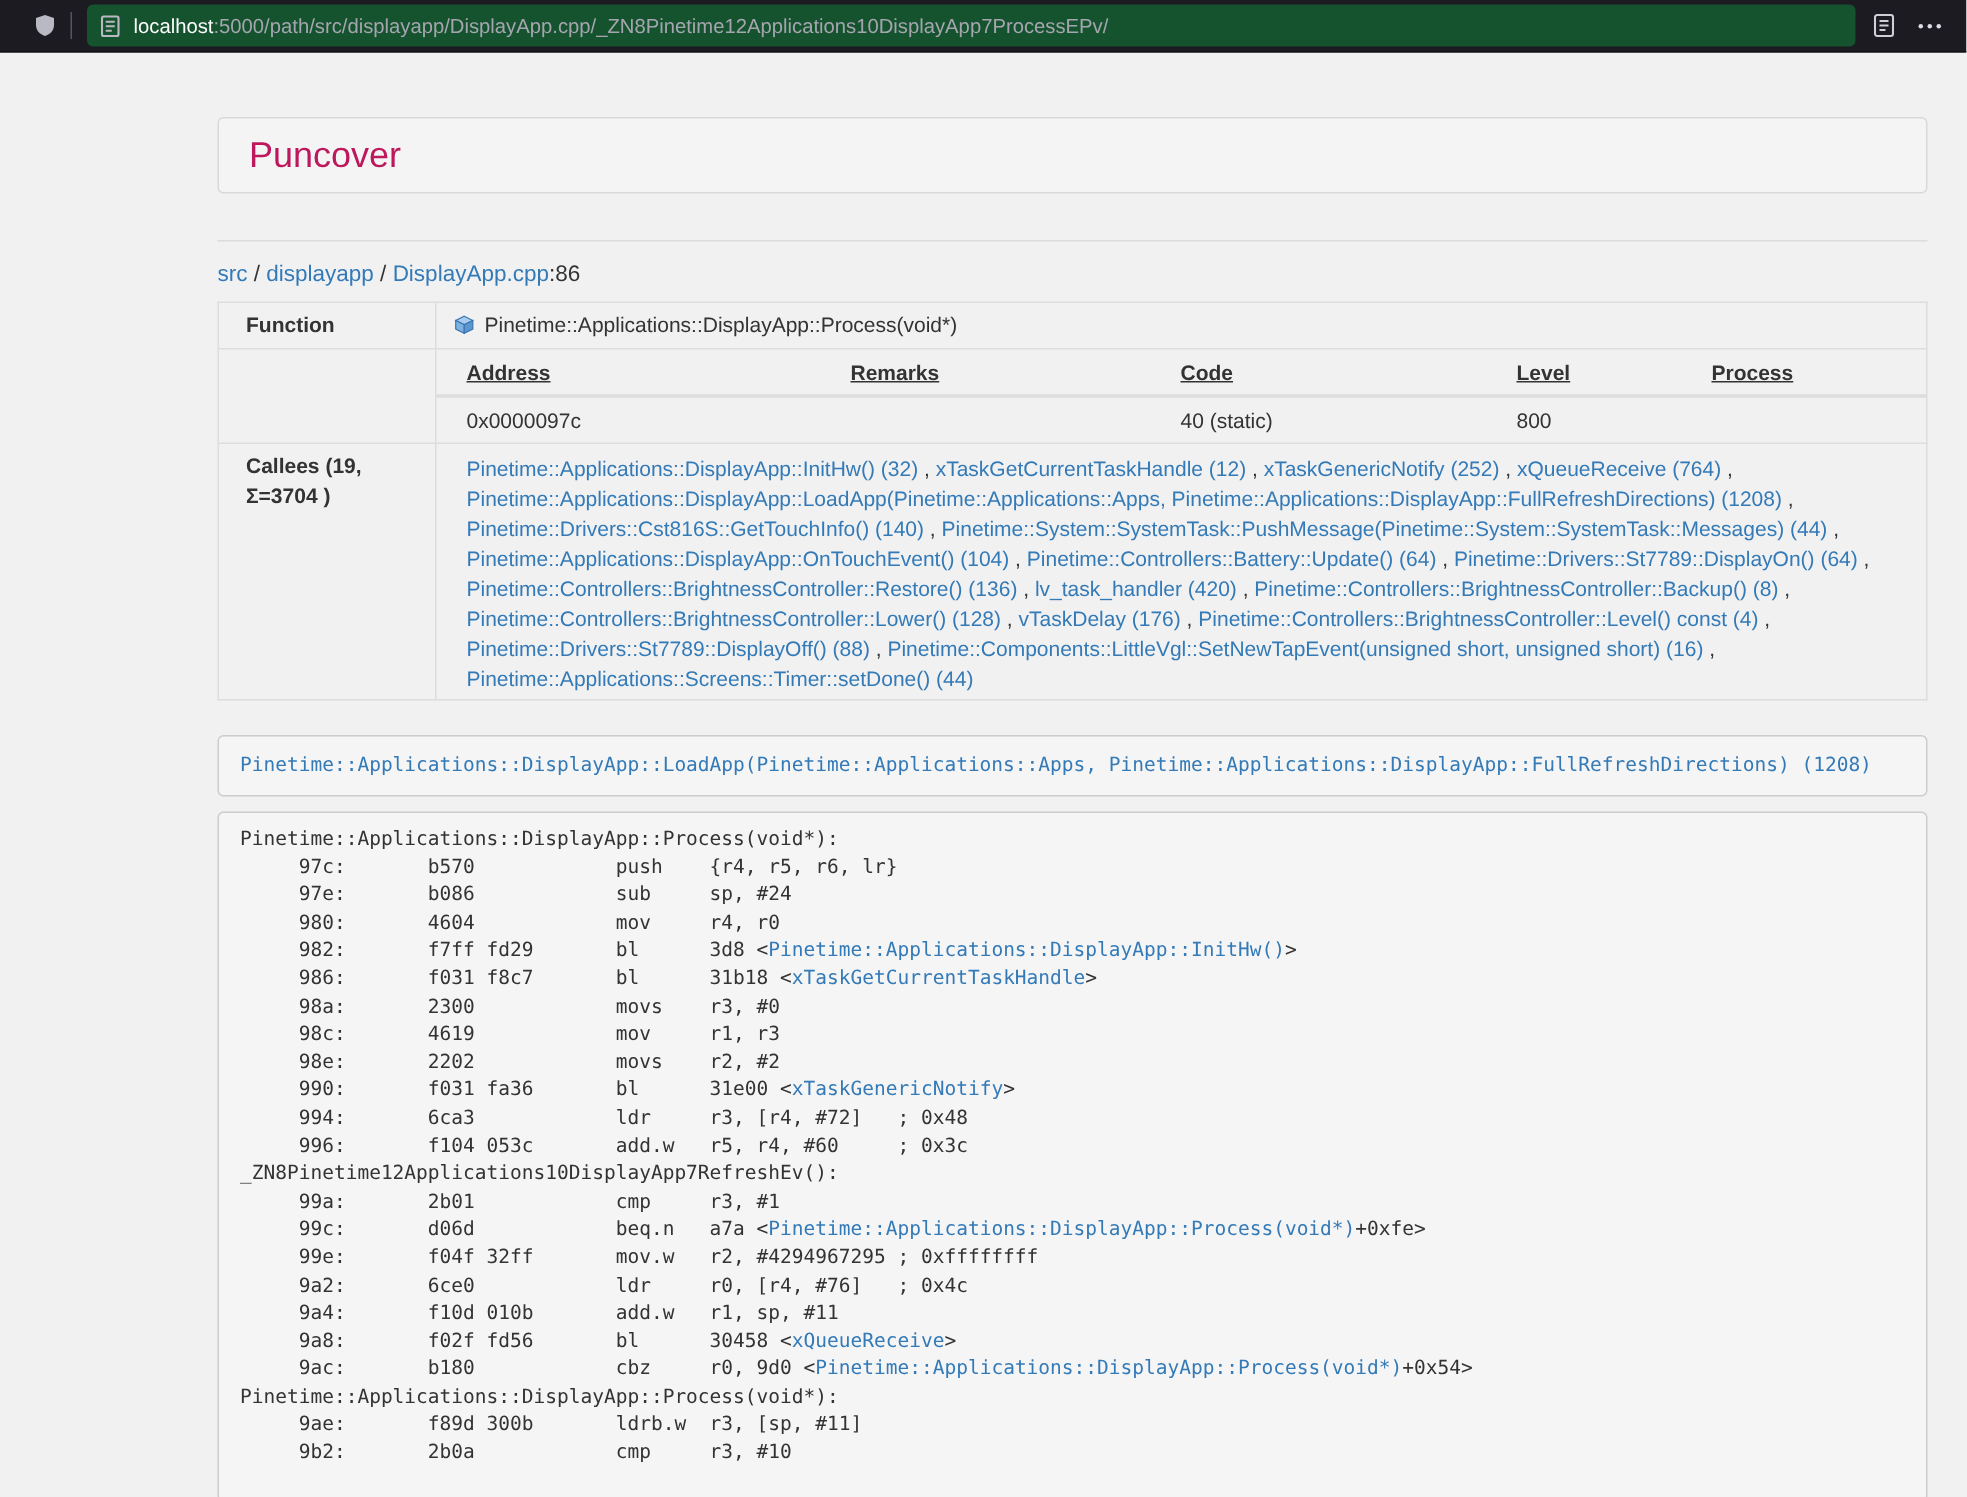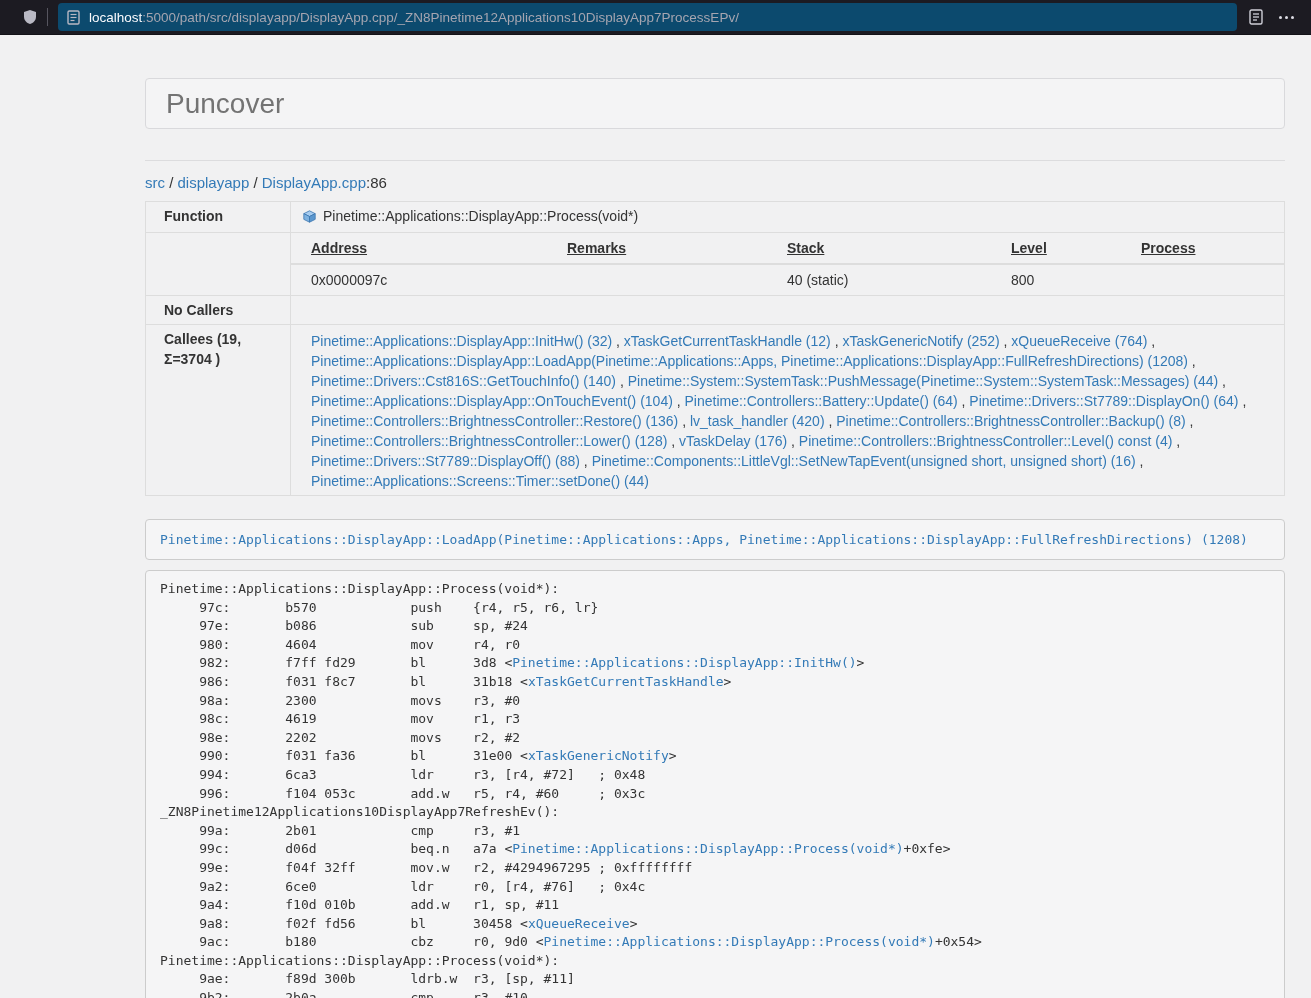--- a/index.html
+++ b/index.html
@@ -21,21 +21,21 @@
     align-items: center;
     padding: 0 10px 0 22px;
   }
   .chrome-icon { display: inline-flex; align-items: center; justify-content: center; flex: none; }
   .chrome .sep { width: 1px; height: 18px; background: #56555f; margin: 0 10px 0 9px; flex: none; }
   .urlbar {
     flex: 1;
     display: flex;
     align-items: center;
     height: 28px;
-    background: #0c4a6e;
+    background: #14532d;
     border-radius: 4px;
     padding: 0 9px;
     min-width: 0;
   }
   .url {
     font-size: 13.5px;
     margin-left: 9px;
     white-space: nowrap;
     overflow: hidden;
     color: #a5a5b0;
@@ -51,21 +51,21 @@
   .title-panel {
     margin-top: 43px;
     height: 51px;
     display: flex;
     align-items: center;
     padding: 0 20px;
     background: #f4f4f5;
     border: 1px solid #d9d9dc;
     border-radius: 4px;
   }
-  .title-panel h1 { font-size: 28px; font-weight: 400; color: #737373; }
+  .title-panel h1 { font-size: 24px; font-weight: 400; color: #be185d; }
 
   hr.rule { border: none; border-top: 1px solid #dcdcde; margin-top: 31px; }
 
   .breadcrumb { margin-top: 11px; font-size: 15px; line-height: 21px; color: #333; }
 
   
   table.main {
     margin-top: 8px;
     width: 100%;
     border-collapse: collapse;
@@ -190,40 +190,36 @@
                 <col style="width:256px">
                 <col style="width:220px">
                 <col style="width:224px">
                 <col style="width:130px">
                 <col>
               </colgroup>
             <thead>
               <tr>
                 <th>Address</th>
                 <th>Remarks</th>
-                <th>Stack</th>
+                <th>Code</th>
                 <th>Level</th>
                 <th>Process</th>
               </tr>
             </thead>
             <tbody>
               <tr>
                 <td>0x0000097c</td>
                 <td></td>
                 <td>40 (static)</td>
                 <td>800</td>
                 <td></td>
               </tr>
             </tbody>
           </table>
         </td>
-      </tr>
-      <tr>
-        <th class="lbl">No Callers</th>
-        <td class="val"></td>
       </tr>
       <tr>
         <th class="lbl">Callees (19, Σ=3704 )</th>
         <td class="val callees-cell"><a class="lnk">Pinetime::Applications::DisplayApp::InitHw() (32)</a> , <a class="lnk">xTaskGetCurrentTaskHandle (12)</a> , <a class="lnk">xTaskGenericNotify (252)</a> , <a class="lnk">xQueueReceive (764)</a> , <a class="lnk">Pinetime::Applications::DisplayApp::LoadApp(Pinetime::Applications::Apps, Pinetime::Applications::DisplayApp::FullRefreshDirections) (1208)</a> , <a class="lnk">Pinetime::Drivers::Cst816S::GetTouchInfo() (140)</a> , <a class="lnk">Pinetime::System::SystemTask::PushMessage(Pinetime::System::SystemTask::Messages) (44)</a> , <a class="lnk">Pinetime::Applications::DisplayApp::OnTouchEvent() (104)</a> , <a class="lnk">Pinetime::Controllers::Battery::Update() (64)</a> , <a class="lnk">Pinetime::Drivers::St7789::DisplayOn() (64)</a> , <a class="lnk">Pinetime::Controllers::BrightnessController::Restore() (136)</a> , <a class="lnk">lv_task_handler (420)</a> , <a class="lnk">Pinetime::Controllers::BrightnessController::Backup() (8)</a> , <a class="lnk">Pinetime::Controllers::BrightnessController::Lower() (128)</a> , <a class="lnk">vTaskDelay (176)</a> , <a class="lnk">Pinetime::Controllers::BrightnessController::Level() const (4)</a> , <a class="lnk">Pinetime::Drivers::St7789::DisplayOff() (88)</a> , <a class="lnk">Pinetime::Components::LittleVgl::SetNewTapEvent(unsigned short, unsigned short) (16)</a> , <a class="lnk">Pinetime::Applications::Screens::Timer::setDone() (44)</a></td>
       </tr>
     </tbody>
   </table>
 
   <pre class="codeheader"><a class="lnk">Pinetime::Applications::DisplayApp::LoadApp(Pinetime::Applications::Apps, Pinetime::Applications::DisplayApp::FullRefreshDirections) (1208)</a></pre>
 

